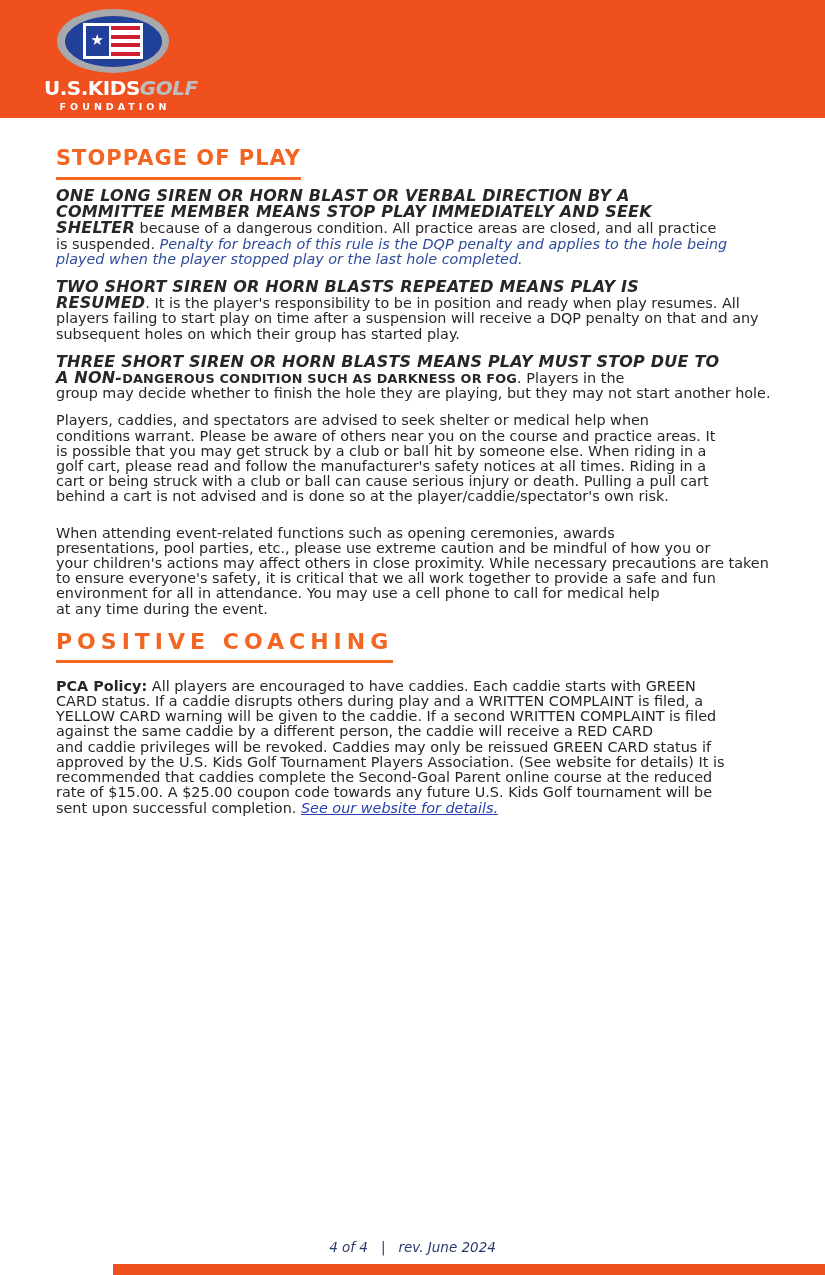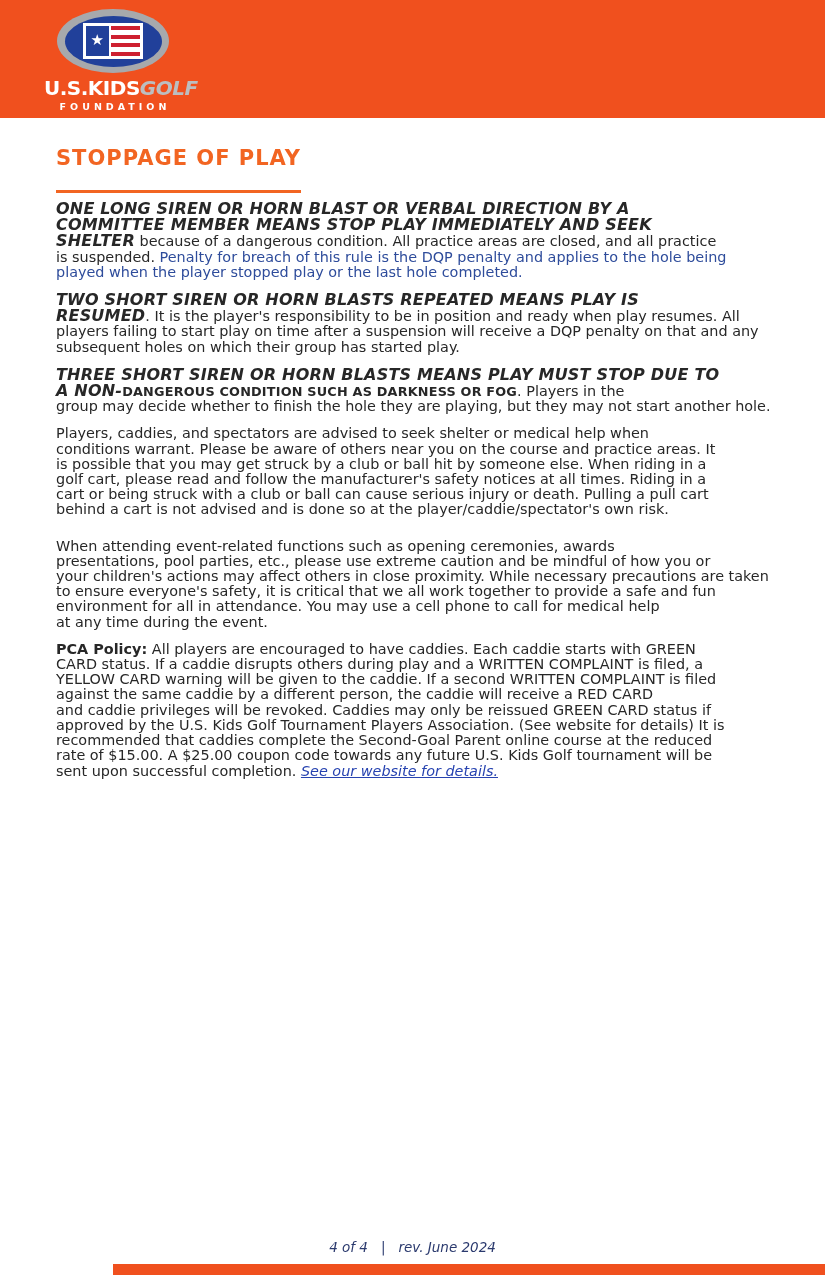--- a/index.html
+++ b/index.html
@@ -41,29 +41,29 @@
   }
 
   
   .content {
     position:absolute; left:56px; top:146px; width:740px;
     color:var(--body-text); font-size:14.4px; line-height:15.2px;
   }
   h1.h-orange, h2.h-orange { color:var(--heading-orange); margin:0; font-weight:bold; }
   h1.h-orange { font-size:21px; letter-spacing:1px; line-height:25px; margin-bottom:8px; }
   h2.h-orange { font-size:22px; letter-spacing:5px; line-height:25px; margin:0 0 16px 0; }
-  .underline { display:inline-block; border-bottom:3px solid currentColor; padding-bottom:19px; }
+  .underline { display:inline-block; border-bottom:3px solid currentColor; padding-bottom:6px; }
   p.para { margin:0 0 12px 0; white-space:pre-wrap; }
   p.safety { margin-bottom:17px; word-spacing:3.5px; }
   p.mb-lg { margin-bottom:21px; }
   .seg-regular { }
   .seg-bold { font-weight:bold; }
   .seg-bold-caps { font-weight:bold; font-size:16px; letter-spacing:0.2px;font-style:italic; }
   .seg-bold-small-caps { font-weight:bold; font-size:12.8px; letter-spacing:0.2px; }
-  .seg-italic-blue { color:var(--penalty-blue);text-align:center; }
+  .seg-italic-blue { font-style:italic; color:var(--penalty-blue);text-align:center; }
   .seg-link { font-style:italic; color:var(--link-blue); text-decoration:underline; cursor:pointer; }
 
   
   .footer {
     position:absolute; top:1239px; left:0; right:0; text-align:center;
     color:var(--footer-navy); font-style:italic; font-size:13.5px;
   }
   .footer .sep { margin:0 13px; }
   .bottom-bar { position:absolute; bottom:0; left:113px; right:0; height:11px; background:var(--orange); }
 </style>
@@ -110,20 +110,21 @@
 golf cart, please read and follow the manufacturer's safety notices at all times. Riding in a
 cart or being struck with a club or ball can cause serious injury or death. Pulling a pull cart
 behind a cart is not advised and is done so at the player/caddie/spectator's own risk.</span></p>
     <p class="para"><span class="seg-regular">When attending event-related functions such as opening ceremonies, awards
 presentations, pool parties, etc., please use extreme caution and be mindful of how you or
 your children's actions may affect others in close proximity. While necessary precautions are taken
 to ensure everyone's safety, it is critical that we all work together to provide a safe and fun
 environment for all in attendance. You may use a cell phone to call for medical help
 at any time during the event.</span></p>
 
+    <h2 class="h-orange"><span class="underline">POSITIVE COACHING</span></h2>
 
     <p class="para"><span class="seg-bold">PCA Policy:</span><span class="seg-regular"> All players are encouraged to have caddies. Each caddie starts with GREEN
 CARD status. If a caddie disrupts others during play and a WRITTEN COMPLAINT is filed, a
 YELLOW CARD warning will be given to the caddie. If a second WRITTEN COMPLAINT is filed
 against the same caddie by a different person, the caddie will receive a RED CARD
 and caddie privileges will be revoked. Caddies may only be reissued GREEN CARD status if
 approved by the U.S. Kids Golf Tournament Players Association. (See website for details) It is
 recommended that caddies complete the Second-Goal Parent online course at the reduced
 rate of $15.00. A $25.00 coupon code towards any future U.S. Kids Golf tournament will be
 sent upon successful completion. </span><span class="seg-link">See our website for details.</span></p>

